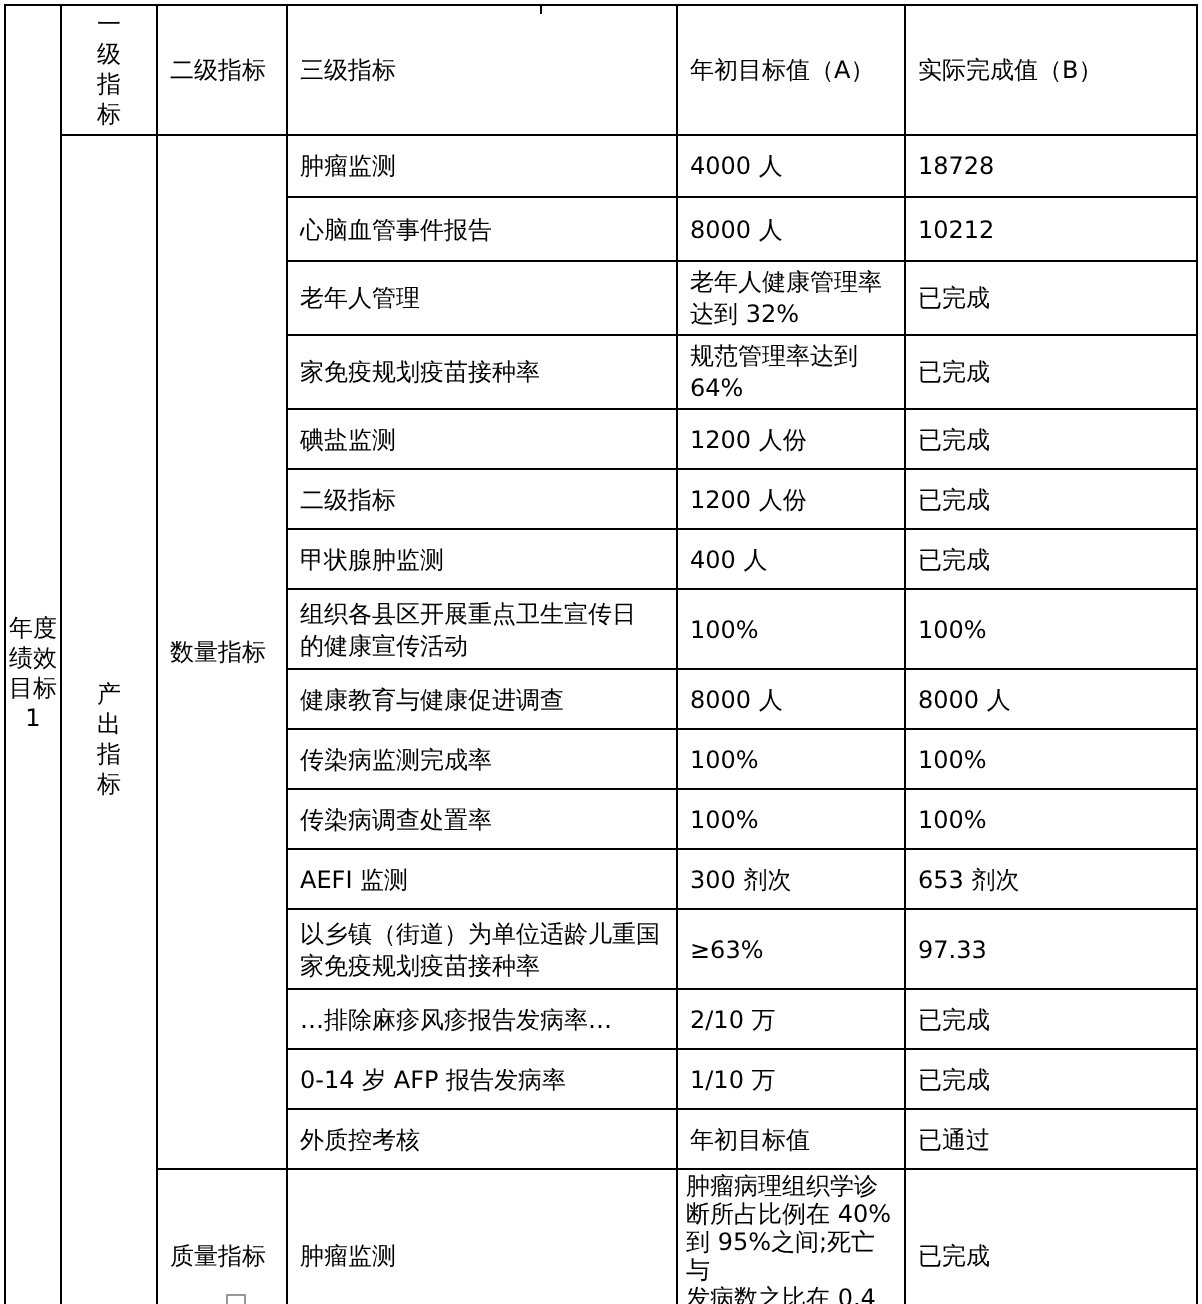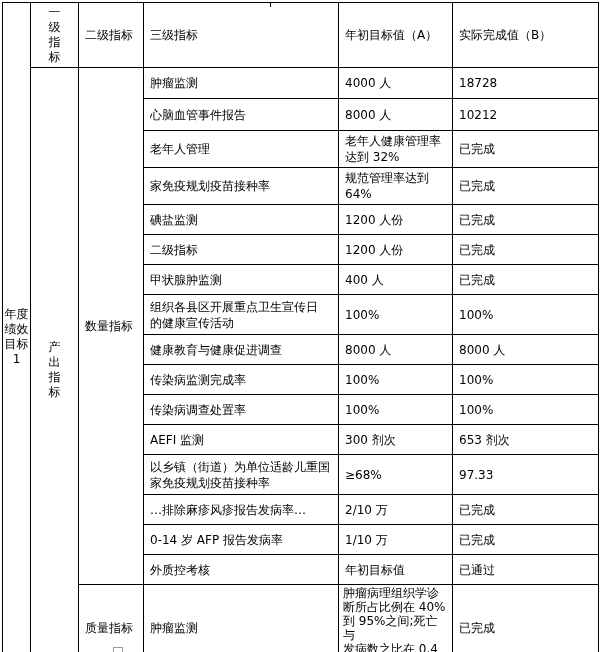--- a/index.html
+++ b/index.html
@@ -169,21 +169,21 @@
 
     <tr class="h30">
       <td>AEFI 监测</td>
       <td>300 剂次</td>
       <td>653 剂次</td>
     </tr>
 
     <tr class="h40">
       <td>以乡镇（街道）为单位适龄儿重国
 家免疫规划疫苗接种率</td>
-      <td>≥68%</td>
+      <td>≥63%</td>
       <td>97.33</td>
     </tr>
 
     <tr class="h30">
       <td>…排除麻疹风疹报告发病率…</td>
       <td>2/10 万</td>
       <td>已完成</td>
     </tr>
 
     <tr class="h30">

